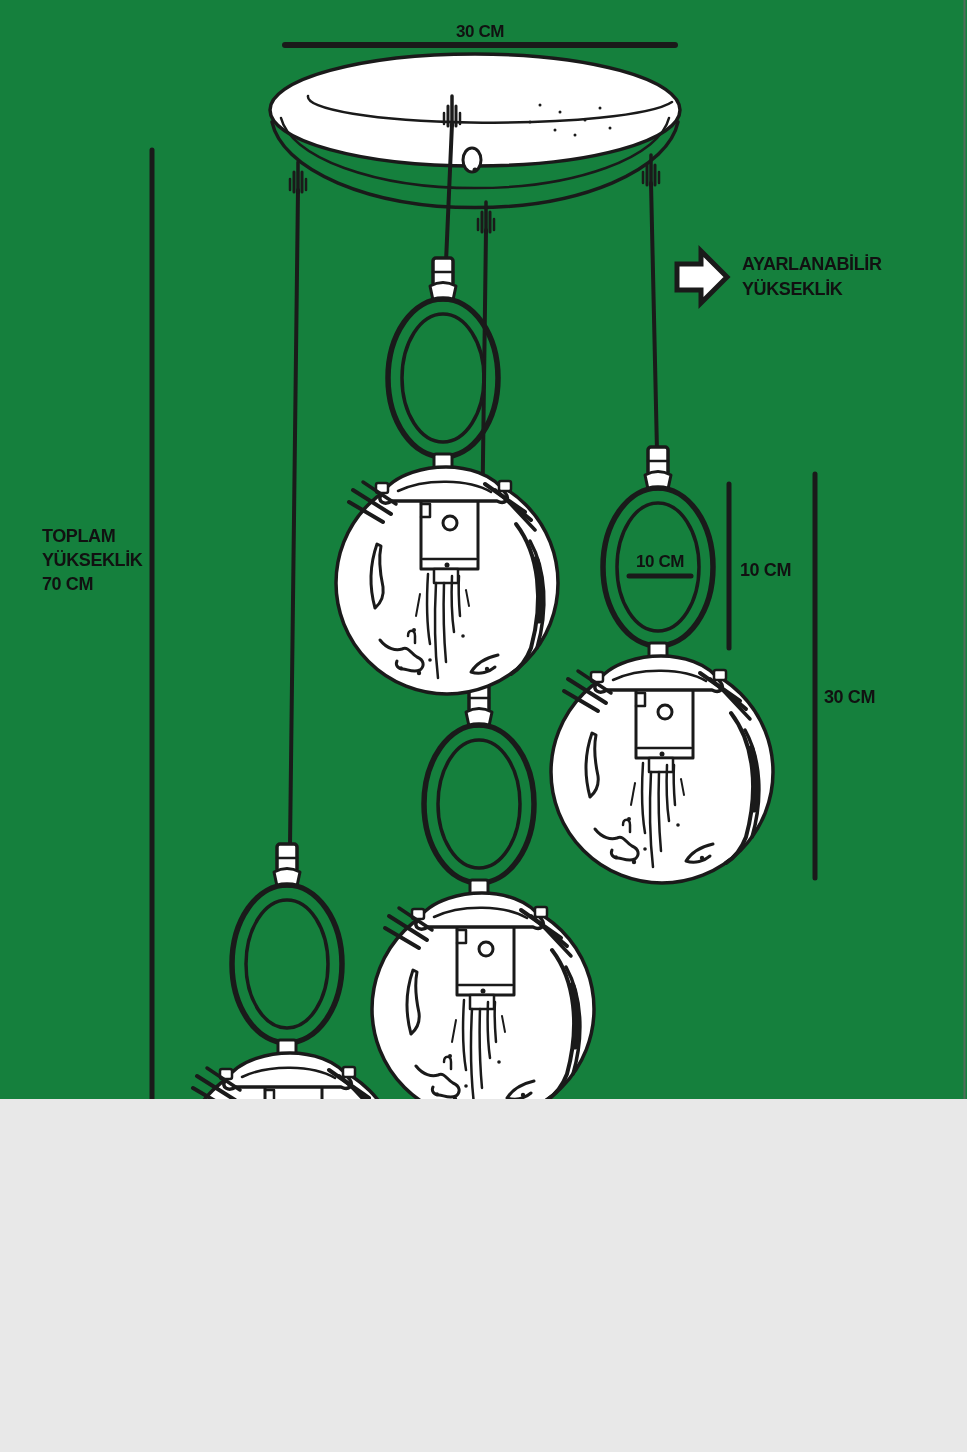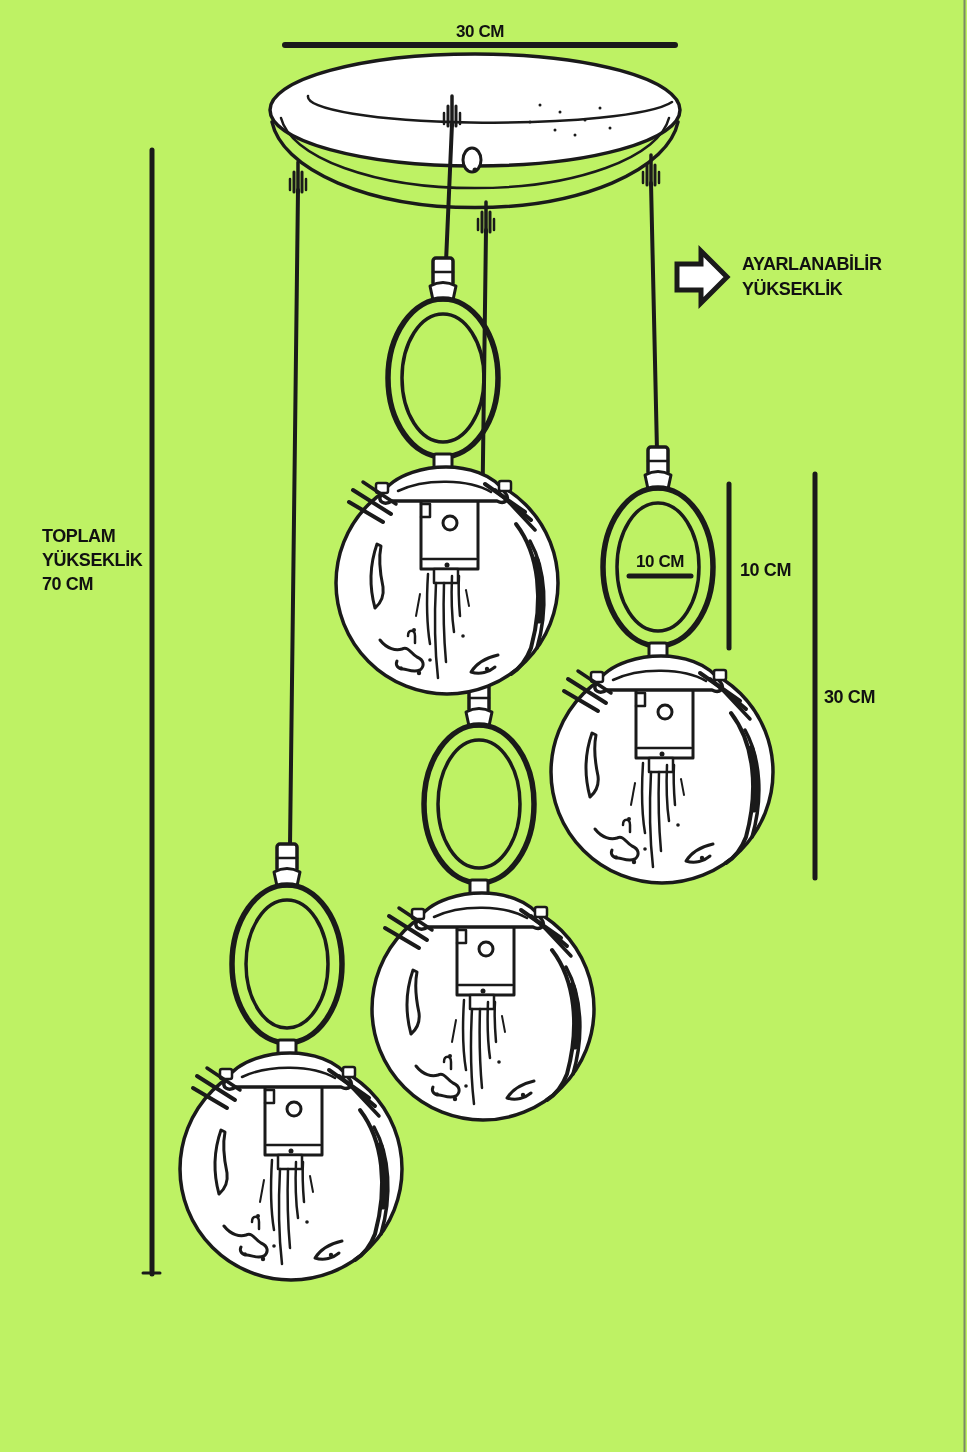--- a/index.html
+++ b/index.html
@@ -1,16 +1,16 @@
 <!DOCTYPE html>
 <html><head>
 <meta charset="utf-8">
 <style>
   html,body{margin:0;padding:0;background:#e8e8e8;}
-  .stage{position:relative;width:967px;height:1452px;background:#bef264;overflow:hidden;
+  .stage{position:relative;width:967px;height:1099px;background:#15803d;overflow:hidden;
          font-family:"Liberation Sans",sans-serif;}
   svg{display:block}
   .ln{stroke:#1a1a1a;fill:none;stroke-linecap:round;stroke-linejoin:round;}
   .w2{stroke-width:2}.w25{stroke-width:2.5}.w3{stroke-width:3}.w35{stroke-width:3.5}
   .w4{stroke-width:4}.w5{stroke-width:5}.w55{stroke-width:5.5}.w6{stroke-width:6}.w7{stroke-width:7}
   .fw{fill:#ffffff;}
   .dot{fill:#1a1a1a;stroke:none;}
   .lbl{font-family:"Liberation Sans",sans-serif;font-weight:bold;fill:#111111;letter-spacing:-0.4px;}
   .t17{font-size:17px}.t18{font-size:18px}
 </style>

